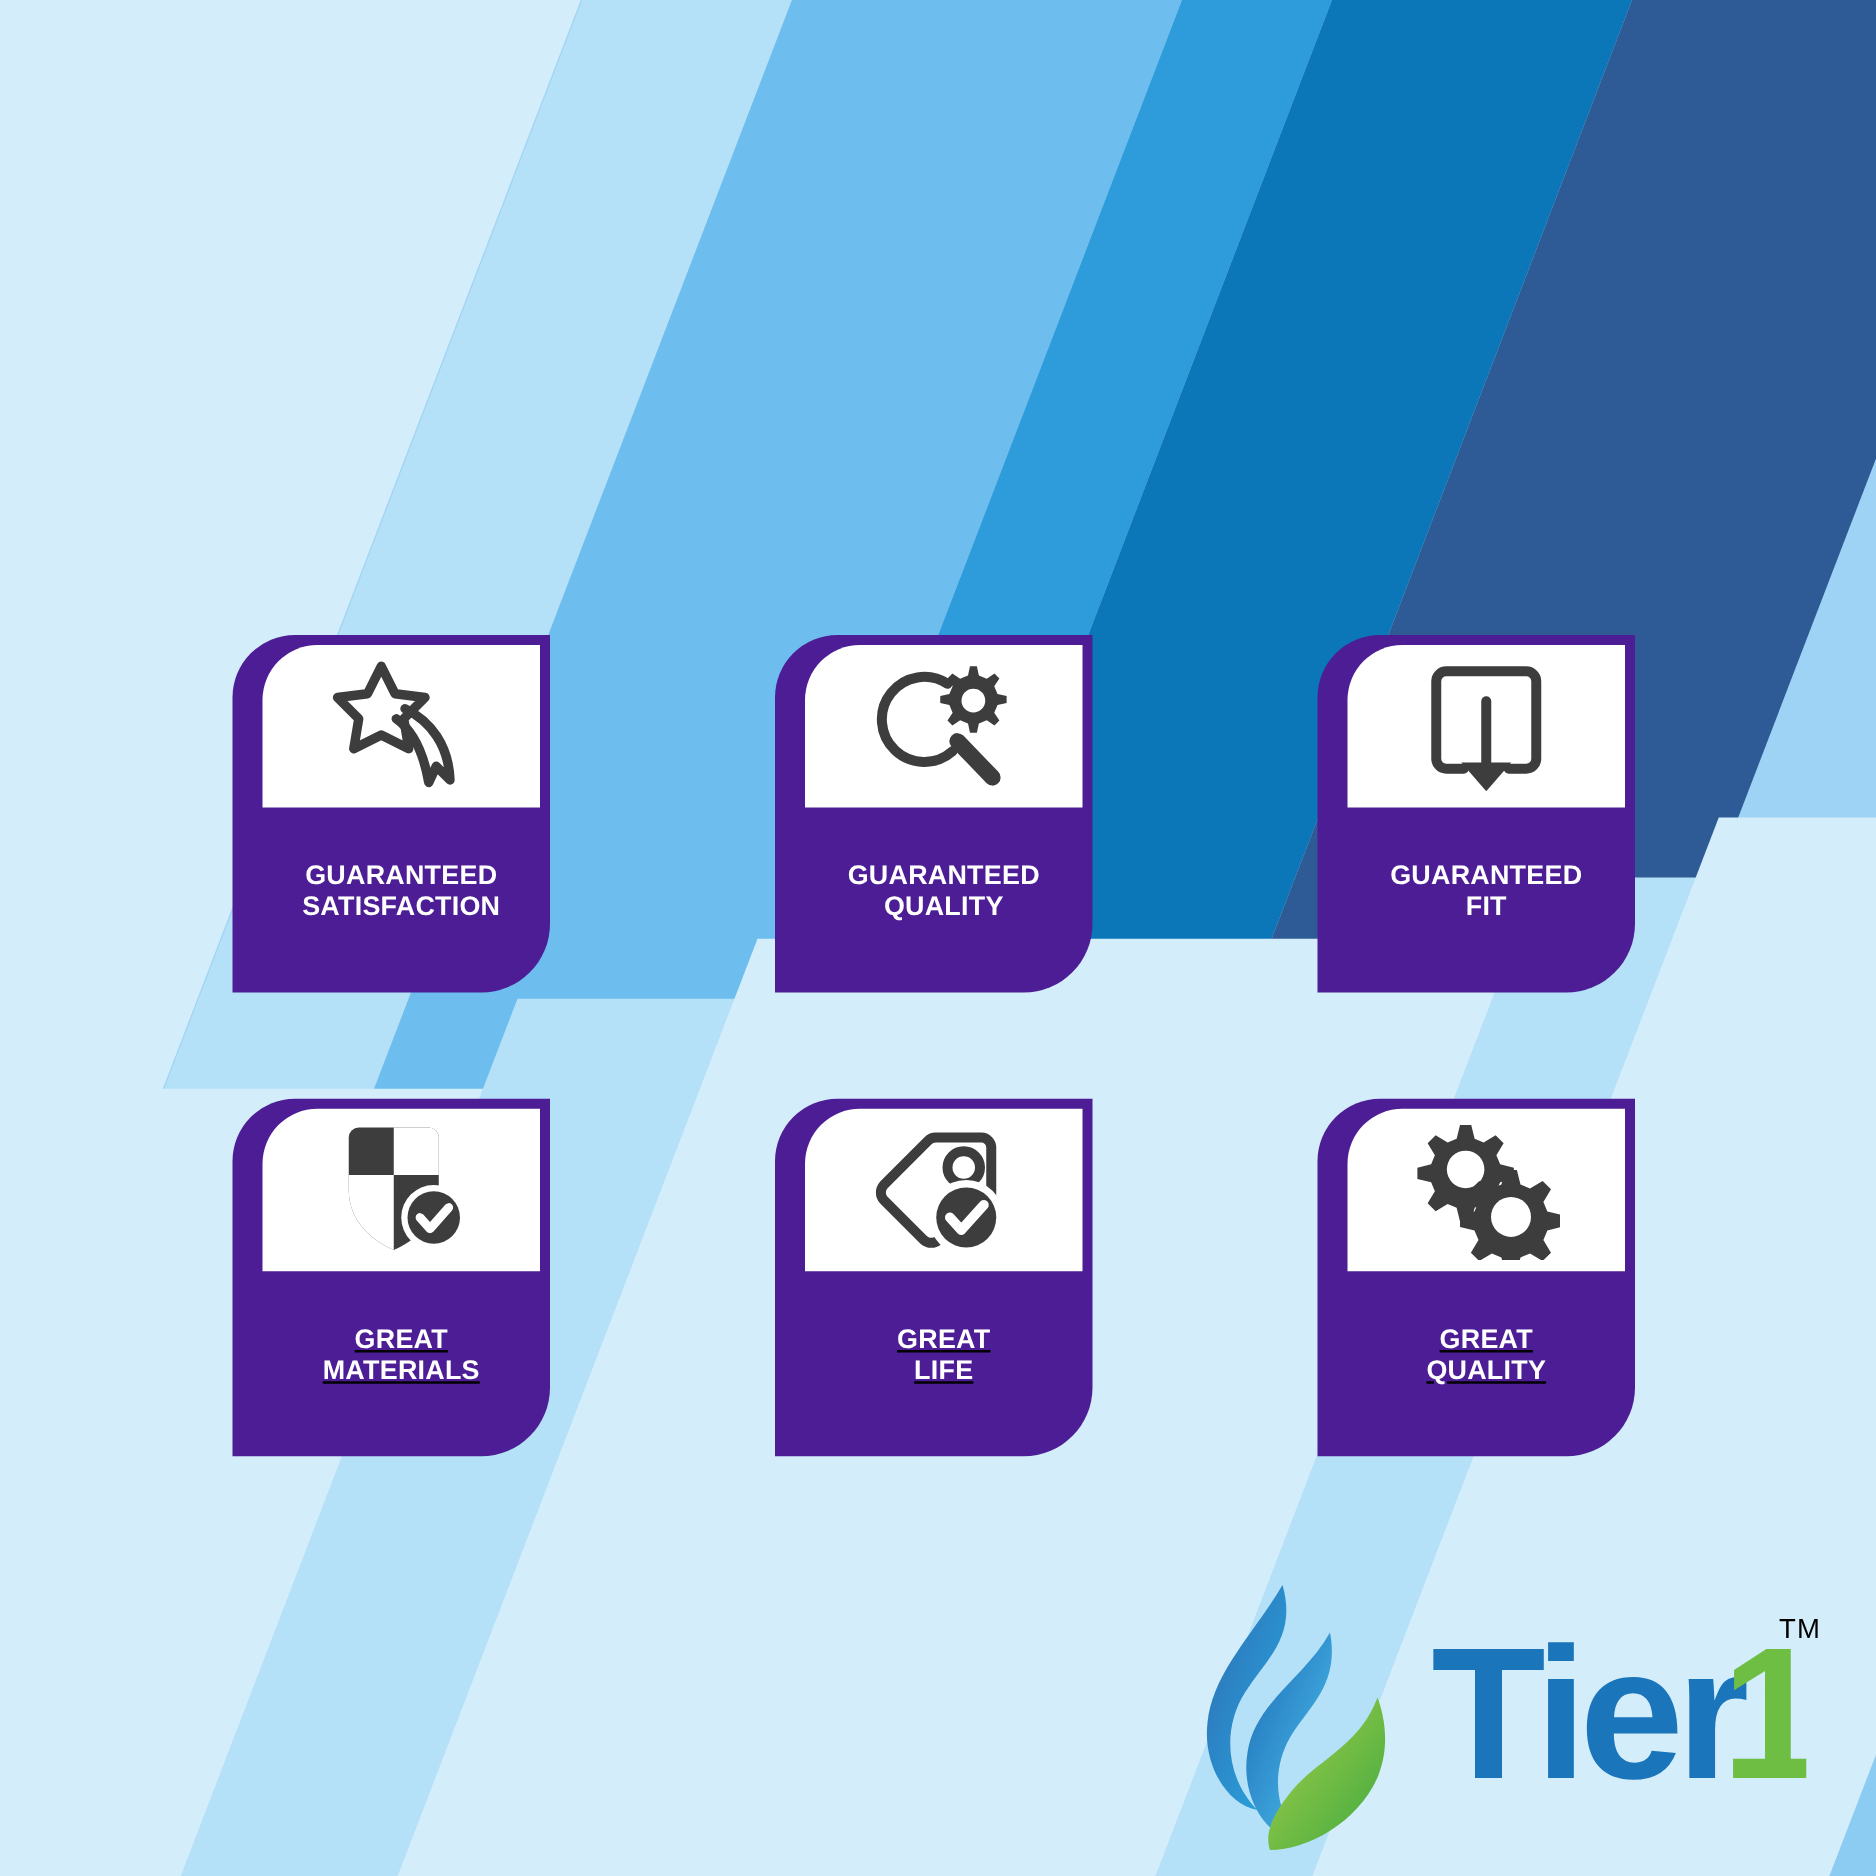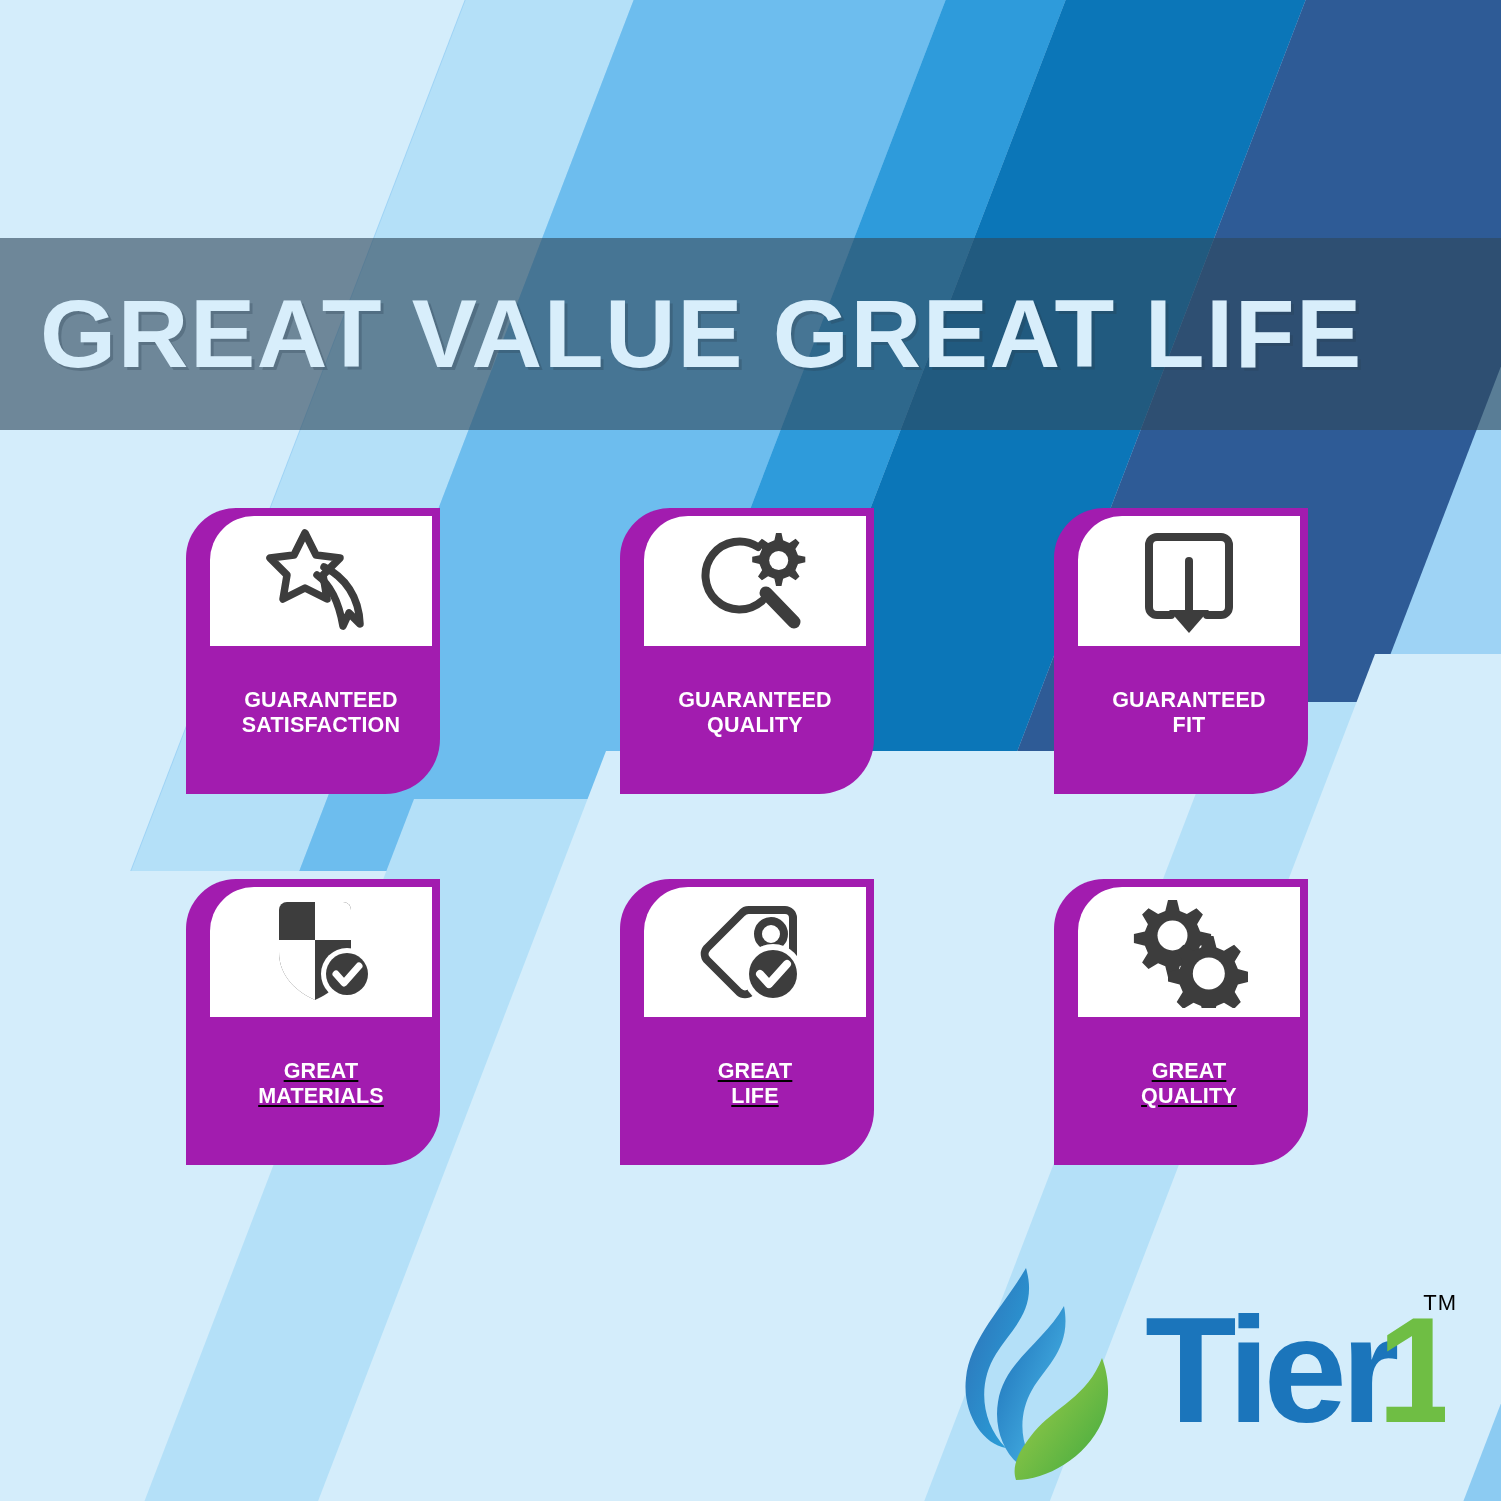--- a/index.html
+++ b/index.html
@@ -28,21 +28,21 @@
     transform:scaleX(1.02);transform-origin:left center;
     text-shadow:3px 3px 0 rgba(40,60,78,0.28);
   }
 
   
   .grid{position:absolute;left:186px;top:508px;width:1150px;}
   .row{display:flex;gap:180px;}
   .row.r2{margin-top:85px;text-decoration:underline;}
   .card{
     position:relative;width:254px;
-    background:#a21caf;
+    background:#4c1d95;
     border-radius:50px 0 55px 0;
     padding:8px 8px 0 24px;
     box-sizing:border-box;
     display:flex;flex-direction:column;
   }
   .card-icon{
     background:#FFFFFF;
     border-radius:44px 0 0 0;
     height:130px;
     display:flex;align-items:center;justify-content:center;
@@ -80,23 +80,20 @@
 
     <div class="stripe" style="left:0%;width:36%;background:#D4EDFB;top:55%;height:70%;"></div>
     <div class="stripe" style="left:36%;width:8%;background:#B4E0F8;top:52%;height:72%;"></div>
     <div class="stripe" style="left:44%;width:26%;background:#D4EDFB;top:50%;height:74%;"></div>
     <div class="stripe" style="left:70%;width:6%;background:#B4E0F8;top:48%;height:76%;"></div>
     <div class="stripe" style="left:76%;width:18%;background:#D4EDFB;top:46%;height:78%;"></div>
     <div class="stripe" style="left:94%;width:5%;background:#8CCBF2;top:44%;height:80%;"></div>
     <div class="stripe" style="left:99%;width:14%;background:#6DBDEE;top:40%;height:84%;"></div>
   </div>
 
-  <div class="banner">
-    <div class="banner-text">GREAT VALUE GREAT LIFE</div>
-  </div>
 
   <div class="grid">
 
     <div class="row r1">
 
       <div class="card">
         <div class="card-icon">
           <svg width="120" height="112" viewBox="0 0 120 112">
             <g fill="none" stroke="#3D3D3D" stroke-width="7.5" stroke-linejoin="round" stroke-linecap="round">
               <path d="M44 8 L55 30 L79 33 L62 50 L66 74 L44 63 L22 74 L26 50 L9 33 L33 30 Z"></path>

